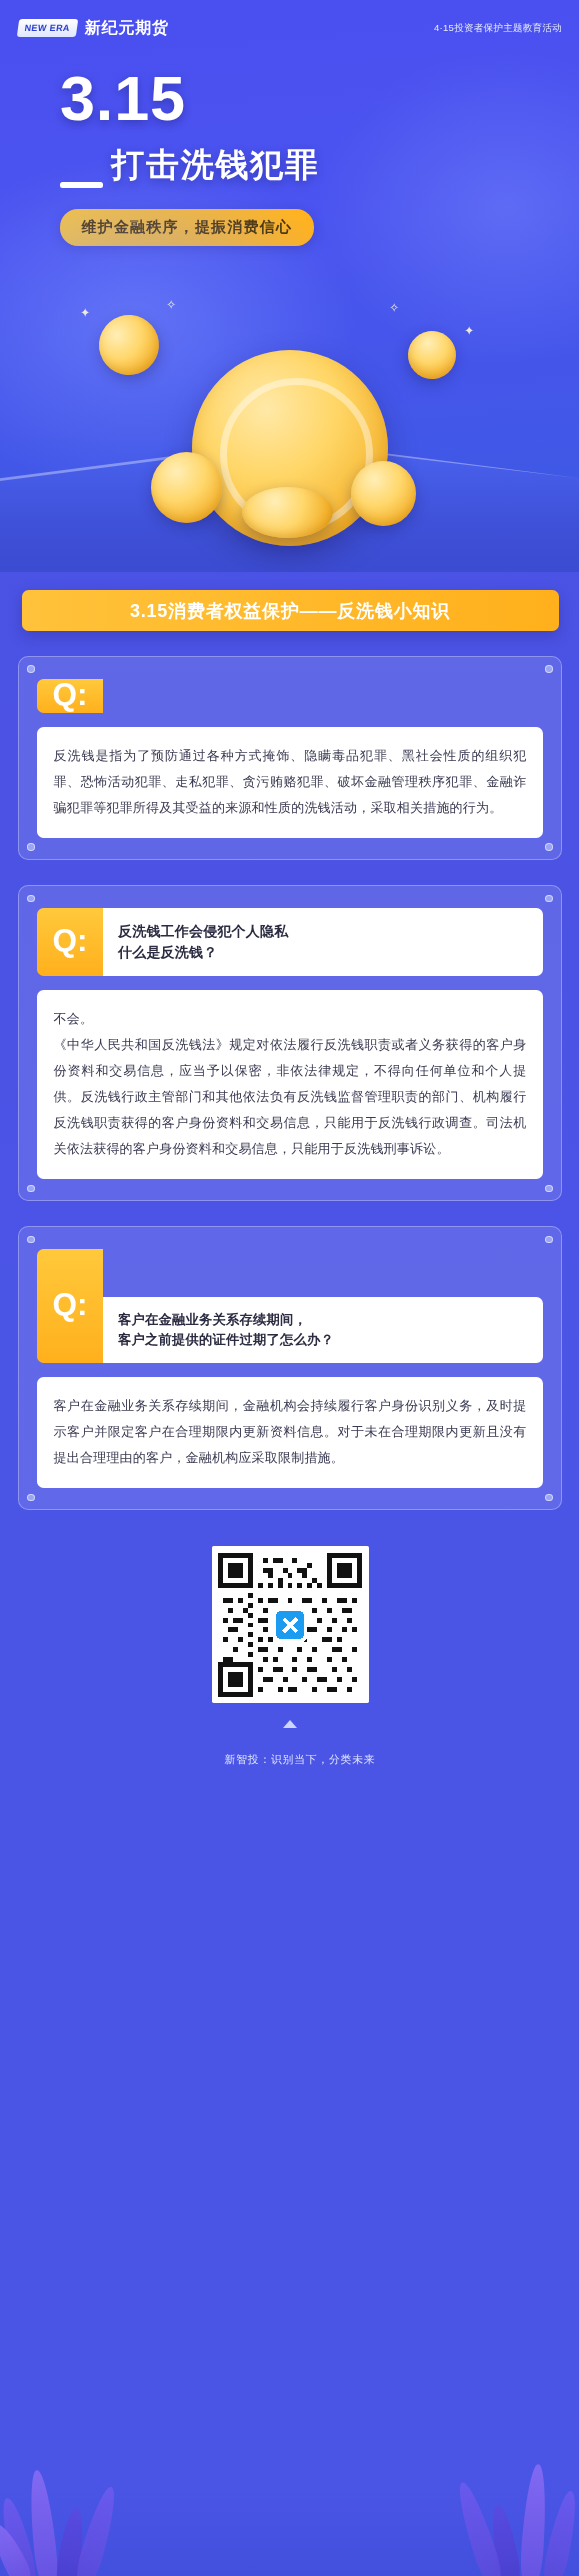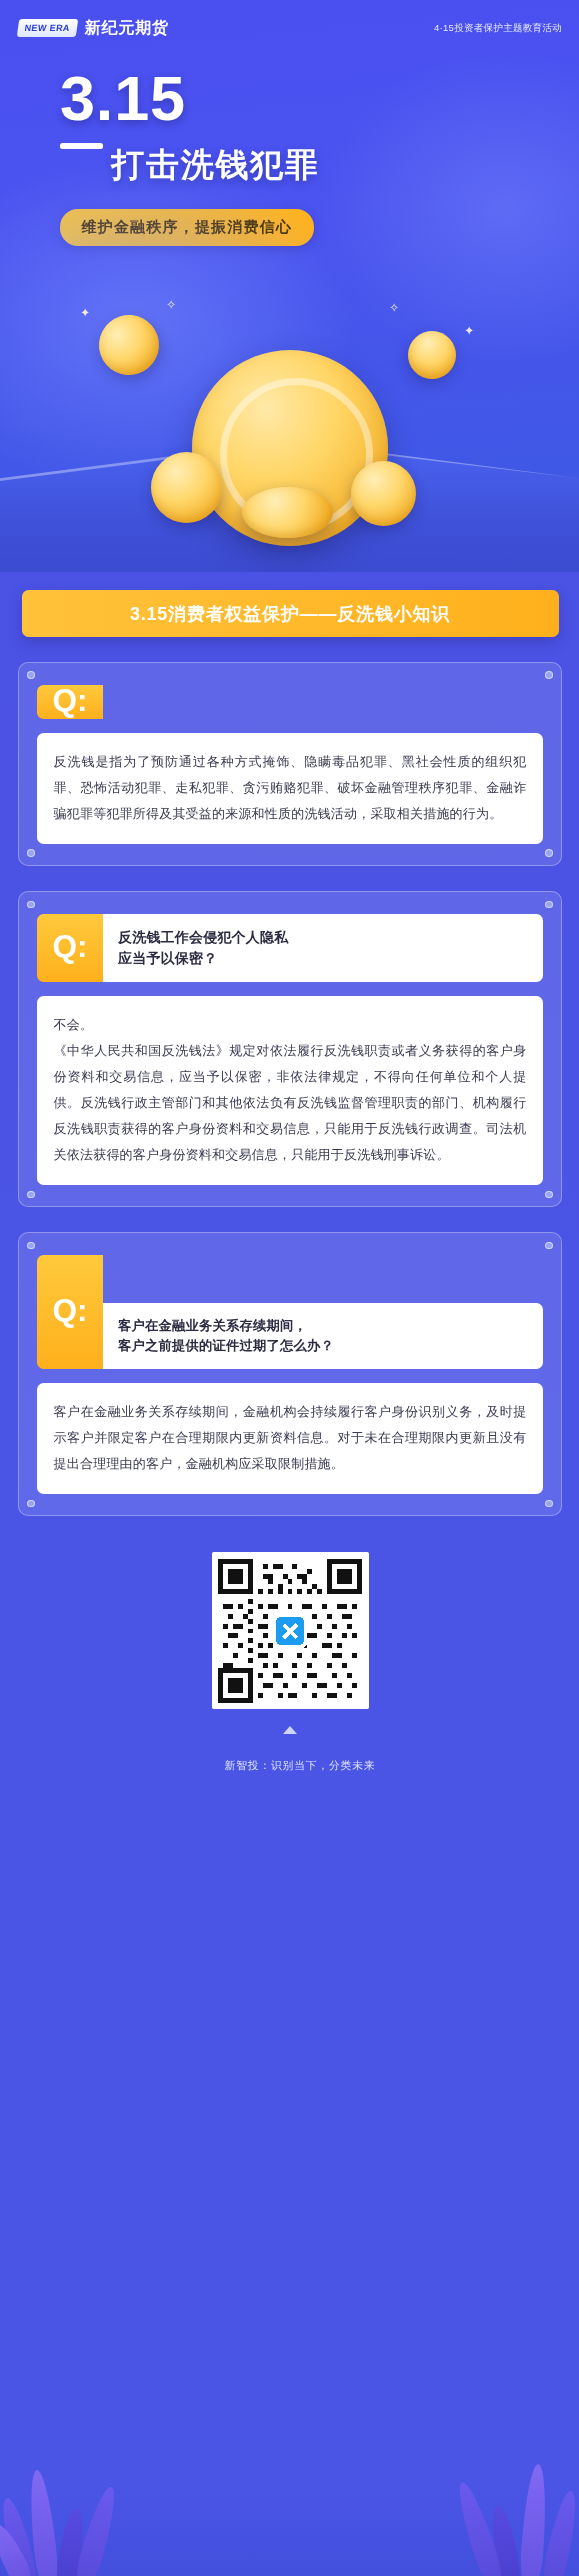--- a/index.html
+++ b/index.html
@@ -78,21 +78,21 @@
   .hero-num {
     color: #ffffff;
     font-size: 63px;
     font-weight: bold;
     line-height: 1;
     letter-spacing: 0.8px;
     text-shadow: 0 2.5px 8.3px rgba(20,20,90,0.35);
   }
   .hero-sub {
     display: flex;
-    align-items: flex-start;
+    align-items: flex-end;
     gap: 8.3px;
     margin-top: 13.3px;
   }
   .hero-dash {
     display: inline-block;
     width: 43px; height: 5.8px;
     background: #ffffff;
     border-radius: 2.5px;
   }
   .hero-sub-text {
@@ -166,21 +166,21 @@
   .spark {
     position: absolute;
     color: #fff8d8;
     font-size: 12.4px;
     opacity: 0.9;
   }
 
   
   .banner {
     margin: 18px 21.5px 0 21.5px;
-    height: 47px;
+    height: 41px;
     background: linear-gradient(90deg,#ffc23a 0%,#ffb01c 100%);
     border-radius: 6.6px;
     display: flex;
     align-items: center;
     justify-content: center;
     color: #ffffff;
     font-size: 18px;
     font-weight: bold;
     letter-spacing: 0.8px;
     box-shadow: 0 5px 13.3px rgba(30,25,90,0.25);
@@ -371,21 +371,21 @@
   </div>
 
   <div class="qa-card">
     <span class="corner tl"></span>
     <span class="corner tr"></span>
     <span class="corner bl"></span>
     <span class="corner br"></span>
     <div class="q-row">
       <div class="q-badge">Q:</div>
       <div class="q-text" style="white-space:pre-line;">反洗钱工作会侵犯个人隐私
-应当予以保密？</div>
+什么是反洗钱？</div>
     </div>
     <div class="a-box">
       <p style="white-space:pre-line;">不会。
 《中华人民共和国反洗钱法》规定对依法履行反洗钱职责或者义务获得的客户身份资料和交易信息，应当予以保密，非依法律规定，不得向任何单位和个人提供。反洗钱行政主管部门和其他依法负有反洗钱监督管理职责的部门、机构履行反洗钱职责获得的客户身份资料和交易信息，只能用于反洗钱行政调查。司法机关依法获得的客户身份资料和交易信息，只能用于反洗钱刑事诉讼。</p>
     </div>
   </div>
 
   <div class="qa-card">
     <span class="corner tl"></span>
     <span class="corner tr"></span>

